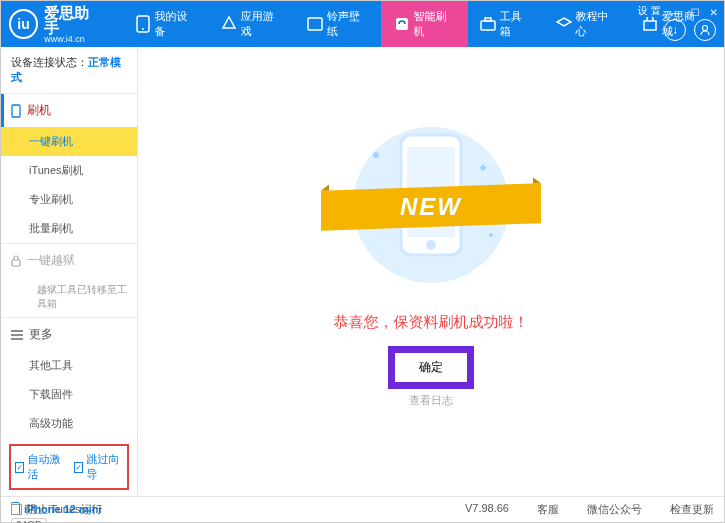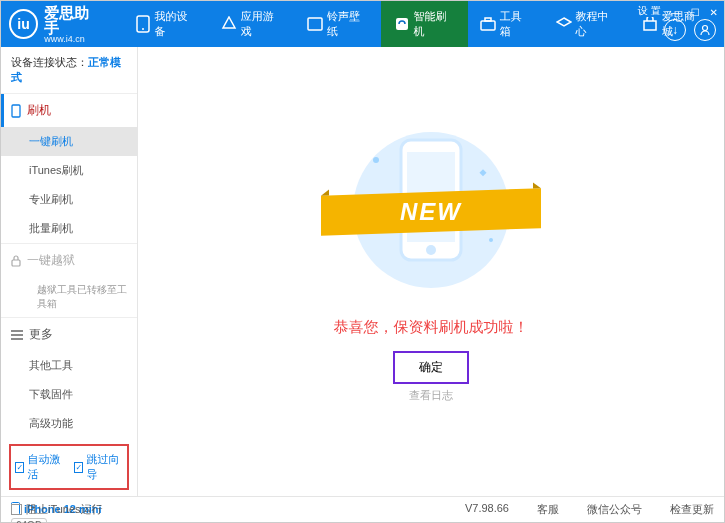--- a/index.html
+++ b/index.html
@@ -6,52 +6,52 @@
 body{background:#f0f0f0;width:725px;height:523px;overflow:hidden}
 .window{width:725px;height:523px;background:#fff;border:1px solid #ccc;display:flex;flex-direction:column}
 .titlebar{background:#0d7fe6;height:46px;display:flex;align-items:center;color:#fff;padding:0 8px;position:relative}
 .logo-wrap{display:flex;align-items:center;gap:6px}
 .logo-circle{width:30px;height:30px;border:2px solid #fff;border-radius:50%;display:flex;align-items:center;justify-content:center;font-weight:bold;font-size:14px}
 .logo-text{display:flex;flex-direction:column;line-height:1}
 .logo-text .t1{font-size:15px;font-weight:bold}
 .logo-text .t2{font-size:9px;opacity:.9}
 .nav{display:flex;margin-left:20px;height:100%}
 .nav-item{display:flex;flex-direction:row;align-items:center;justify-content:center;padding:0 12px;cursor:pointer;font-size:11px;gap:3px}
-.nav-item.active{background:#15803d}
+.nav-item.active{background:#ec4899}
 .nav-icon{width:18px;height:18px;display:flex;align-items:center;justify-content:center}
 .winctrl{position:absolute;right:6px;top:3px;display:flex;gap:10px;font-size:10px;align-items:flex-end}
 .winctrl span{cursor:pointer}
 .acct{position:absolute;right:8px;bottom:6px;display:flex;gap:8px}
 .acct-btn{width:22px;height:22px;border:1.5px solid #fff;border-radius:50%;display:flex;align-items:center;justify-content:center;cursor:pointer;font-size:12px}
 .body{flex:1;display:flex;min-height:0}
 .sidebar{width:137px;border-right:1px solid #e5e5e5;display:flex;flex-direction:column;font-size:12px}
 .conn-status{padding:8px 10px;font-size:11px;color:#333}
 .conn-status b{color:#0d7fe6}
 .side-section{border-top:1px solid #eee}
 .side-head{display:flex;align-items:center;gap:6px;padding:8px 10px;color:#555;cursor:pointer}
 .side-head.blue{color:#b91c1c;border-left:3px solid #0d7fe6;padding-left:7px}
 .side-head.gray{color:#aaa}
 .side-item{padding:7px 10px 7px 28px;color:#555;cursor:pointer;font-size:11px}
-.side-item.active{background:#e5e5e5;color:#0d7fe6}
+.side-item.active{background:#fde047;color:#0d7fe6}
 .side-note{padding:6px 10px 6px 36px;color:#999;font-size:10px;line-height:1.4}
 .checks{border:2px solid #d44;margin:6px 8px;padding:6px 4px;display:flex;gap:10px;font-size:11px}
 .chk{display:flex;align-items:center;gap:3px;color:#0d7fe6;cursor:pointer}
 .chk-box{width:11px;height:11px;border:1px solid #0d7fe6;display:flex;align-items:center;justify-content:center;font-size:8px;color:#0d7fe6}
 .device{padding:6px 10px;font-size:11px}
 .dev-name{color:#0d7fe6;font-weight:bold;display:flex;align-items:center;gap:4px}
 .dev-badge{display:inline-block;border:1px solid #ccc;border-radius:3px;padding:1px 4px;font-size:10px;color:#666;margin-top:3px}
 .main{flex:1;display:flex;flex-direction:column;align-items:center;justify-content:center;background:#fff;position:relative}
 .phone-img{position:relative;margin-top:-20px}
 .ribbon{position:absolute;top:72px;left:-30px;right:-30px;height:40px;background:#f5b400;display:flex;align-items:center;justify-content:center;transform:skewY(-2deg)}
 .ribbon::before,.ribbon::after{content:"";position:absolute;top:-6px;width:0;height:0;border-bottom:6px solid #c28e00}
 .ribbon::before{left:0;border-left:8px solid transparent}
 .ribbon::after{right:0;border-right:8px solid transparent}
 .ribbon-text{font-size:24px;font-weight:900;color:#fff;letter-spacing:2px;transform:skewY(2deg);font-style:italic}
 .msg{margin-top:18px;font-size:15px;color:#ef4444}
-.ok-btn{margin-top:14px;padding:6px 24px;border:2px solid #6d28d9;background:#fff;font-size:12px;cursor:pointer}
+.ok-btn{margin-top:14px;padding:6px 24px;border:7px solid #6d28d9;background:#fff;font-size:12px;cursor:pointer}
 .log-link{margin-top:4px;font-size:11px;color:#aaa;cursor:pointer}
 .footer{height:26px;border-top:1px solid #e5e5e5;display:flex;align-items:center;padding:0 10px;font-size:11px;color:#555;justify-content:space-between}
 .footer-left{display:flex;align-items:center;gap:4px}
 .footer-right{display:flex;gap:28px}
 .ft-chk{width:11px;height:11px;border:1px solid #999}
 svg{display:block}
 </style>
 </head>
 <body>
 

